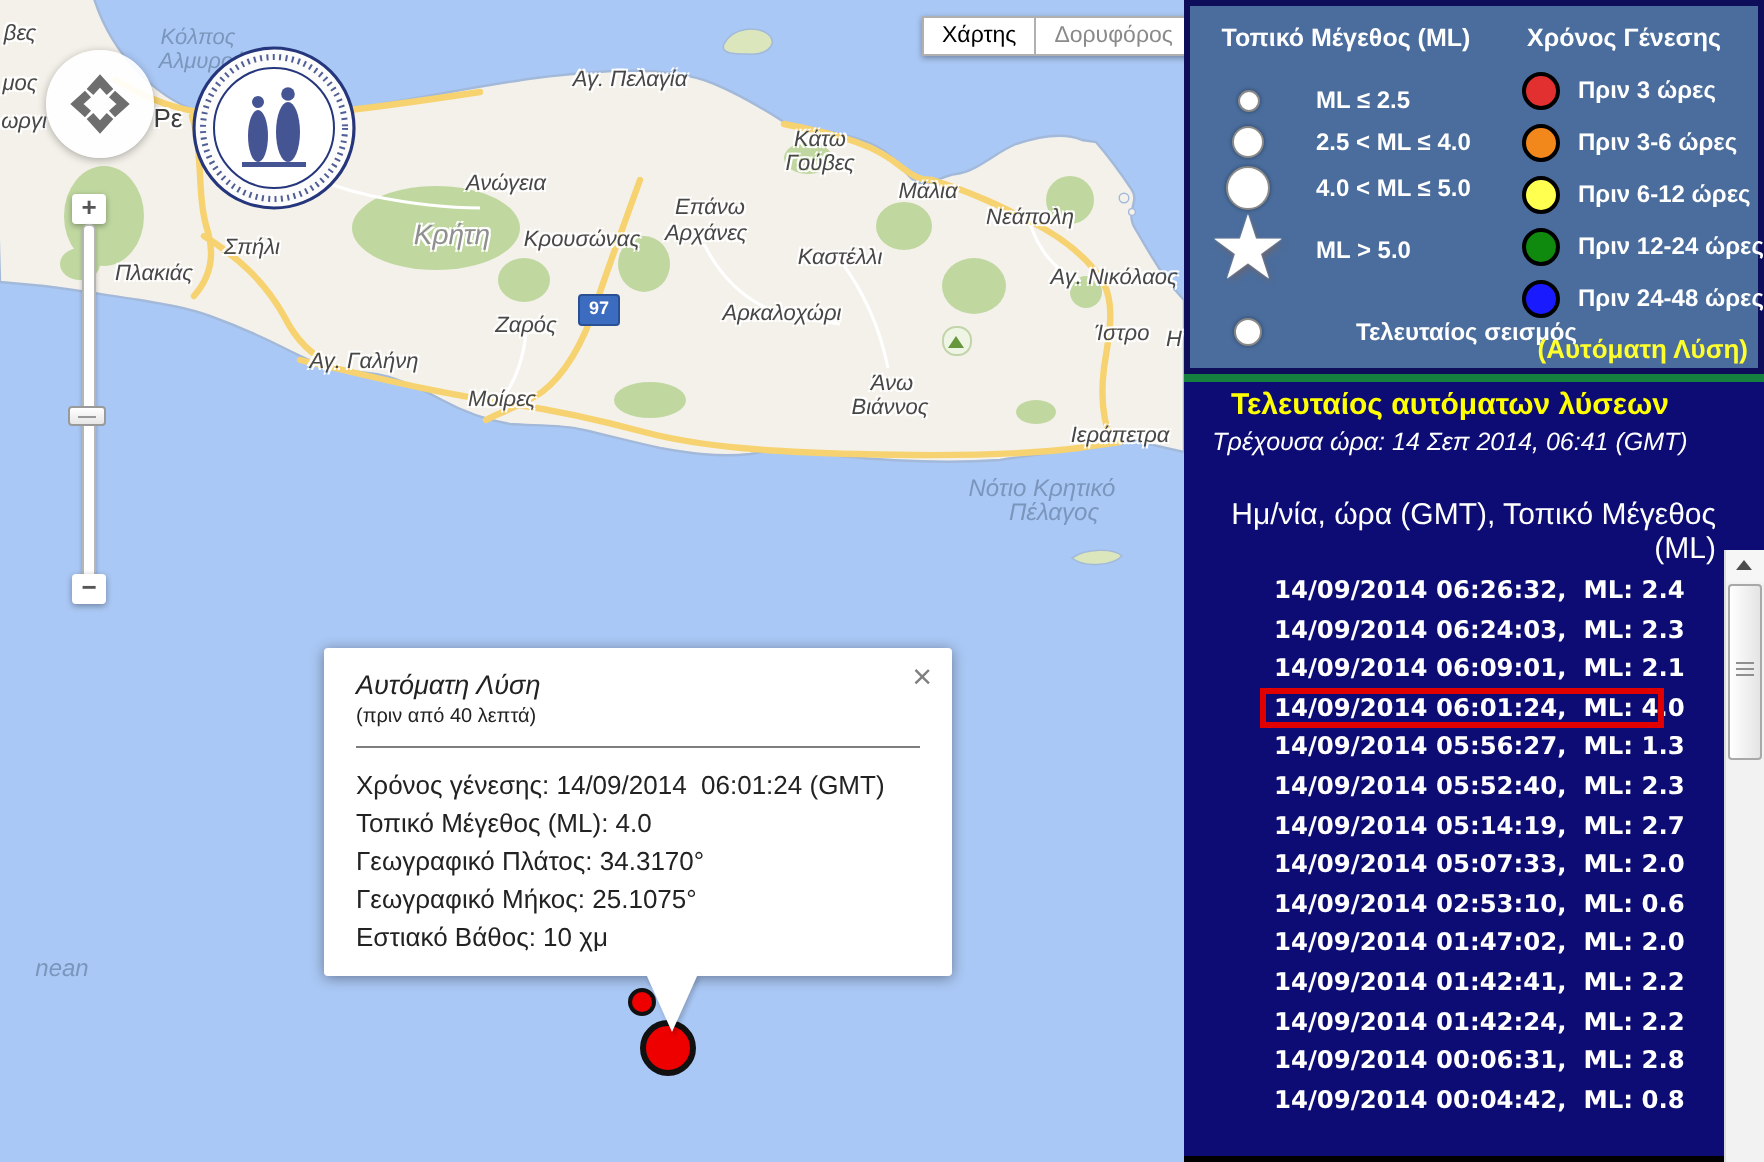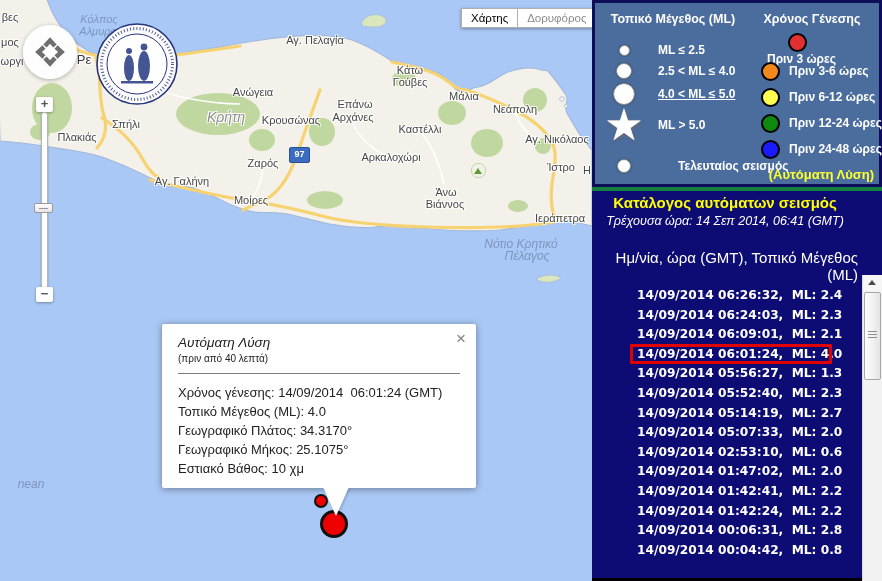--- a/index.html
+++ b/index.html
@@ -4,21 +4,21 @@
 <style>
   html,body{margin:0;padding:0;background:#fff;}
   #app{position:relative;width:882px;height:581px;overflow:hidden;
        font-family:"Liberation Sans",sans-serif;-webkit-font-smoothing:antialiased;}
 
   
   #map{position:absolute;left:0;top:0;width:592px;height:581px;overflow:hidden;background:#aac8f5;cursor:grab;}
   #map svg.base{position:absolute;left:0;top:0;}
   .maplabel{position:absolute;transform:translate(-50%,-50%);white-space:nowrap;z-index:5;
     text-shadow:1px 1px 0 #fff,-1px -1px 0 #fff,1px -1px 0 #fff,-1px 1px 0 #fff;}
-  .maplabel.town{font-size:11px;color:#474747;}
+  .maplabel.town{font-size:11px;color:#474747;font-style:italic;}
   .maplabel.city{font-size:13px;color:#3d3d3d;}
   .maplabel.region{font-size:14px;font-style:italic;color:#8f8f8f;}
   .maplabel.sea{font-size:12px;font-style:italic;color:#7b96bd;text-shadow:none;}
   .maplabel.sea2{font-size:11px;font-style:italic;color:#7b96bd;text-shadow:none;}
 
   #route-badge{position:absolute;left:289px;top:147px;width:19px;height:14px;background:#3c6cc0;
     border:1px solid #2b4f93;border-radius:2px;color:#fff;font-size:9px;font-weight:bold;
     text-align:center;line-height:13px;z-index:5;}
   #mountain-icon{position:absolute;left:471px;top:163px;width:13px;height:13px;border-radius:7px;
     background:#eef5e4;border:1px solid #c3d4ab;z-index:5;}
@@ -277,21 +277,21 @@
                 <span class="mag-circle" style="width: 9px; height: 9px;"></span>
               </span>
               <span class="lbl">ML ≤ 2.5</span>
             </div>
             <div class="leg-item" style="top: 56px;">
               <span class="iconcell">
                 <span class="mag-circle" style="width: 14px; height: 14px;"></span>
               </span>
               <span class="lbl">2.5 &lt; ML ≤ 4.0</span>
             </div>
-            <div class="leg-item" style="top: 79px; text-decoration: underline;">
+            <div class="leg-item" style="top: 79px;">
               <span class="iconcell">
                 <span class="mag-circle" style="width: 20px; height: 20px;"></span>
               </span>
               <span class="lbl">4.0 &lt; ML ≤ 5.0</span>
             </div>
             <div class="leg-item" style="top: 100px; height: 44px;">
               <span class="iconcell">
                 <span class="leg-star">★</span>
               </span>
               <span class="lbl">ML &gt; 5.0</span>
@@ -300,21 +300,21 @@
               <span class="iconcell">
                 <span class="mag-circle" style="width: 12px; height: 12px;"></span>
               </span>
               <span class="lbl">Τελευταίος σεισμός</span>
             </div>
           </div>
       </div>
       <div id="time-col" class="leg-col">
         <div class="leg-title">Χρόνος Γένεσης</div>
         <div id="time-items">
-            <div class="leg-item" style="top: 30px; flex-direction: column;">
+            <div class="leg-item" style="top: 30px;">
               <span class="iconcell">
                 <span class="time-circle" style="background: rgb(226, 48, 48);"></span>
               </span>
               <span class="lbl">Πριν 3 ώρες</span>
             </div>
             <div class="leg-item" style="top: 56px;">
               <span class="iconcell">
                 <span class="time-circle" style="background: rgb(242, 136, 28);"></span>
               </span>
               <span class="lbl">Πριν 3-6 ώρες</span>
@@ -336,21 +336,21 @@
                 <span class="time-circle" style="background: rgb(26, 26, 255);"></span>
               </span>
               <span class="lbl">Πριν 24-48 ώρες</span>
             </div>
           </div>
       </div>
       <div id="legend-footer">(Αυτόματη Λύση)</div>
     </div>
 
     <div id="catalog">
-      <div id="cat-title">Κατάλογος αυτόματων σεισμός</div>
+      <div id="cat-title">Τελευταίος αυτόματων λύσεων</div>
       <div id="cat-time">Τρέχουσα ώρα: 14 Σεπ 2014, 06:41 (GMT)</div>
       <div id="cat-header">Ημ/νία, ώρα (GMT), Τοπικό Μέγεθος (ML)</div>
       <div id="quake-list">
           <div class="qrow">14/09/2014 06:26:32,  ML: 2.4</div>
           <div class="qrow">14/09/2014 06:24:03,  ML: 2.3</div>
           <div class="qrow">14/09/2014 06:09:01,  ML: 2.1</div>
           <div class="qrow hl">14/09/2014 06:01:24,  ML: 4.0</div>
           <div class="qrow">14/09/2014 05:56:27,  ML: 1.3</div>
           <div class="qrow">14/09/2014 05:52:40,  ML: 2.3</div>
           <div class="qrow">14/09/2014 05:14:19,  ML: 2.7</div>

